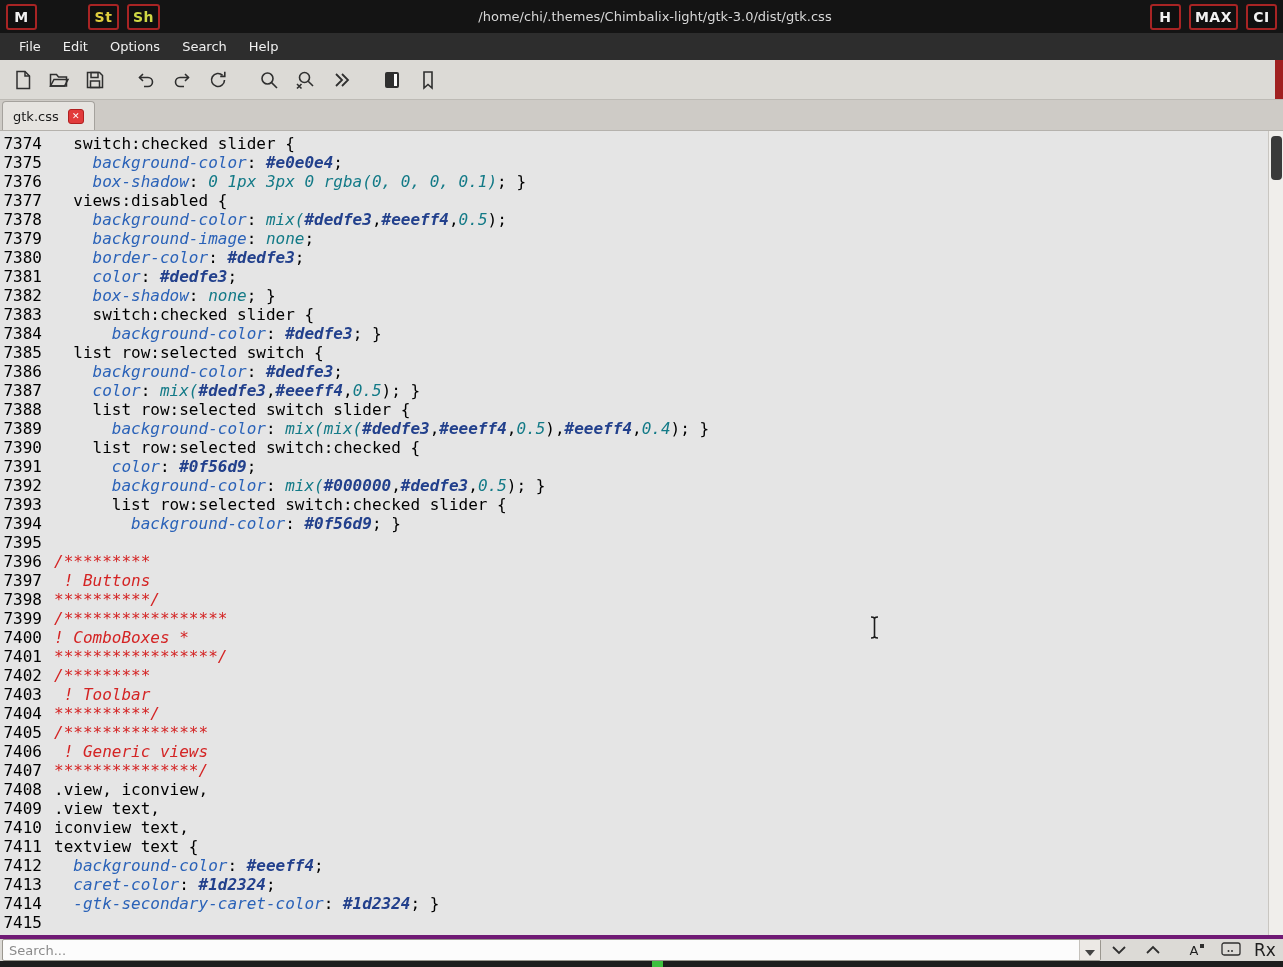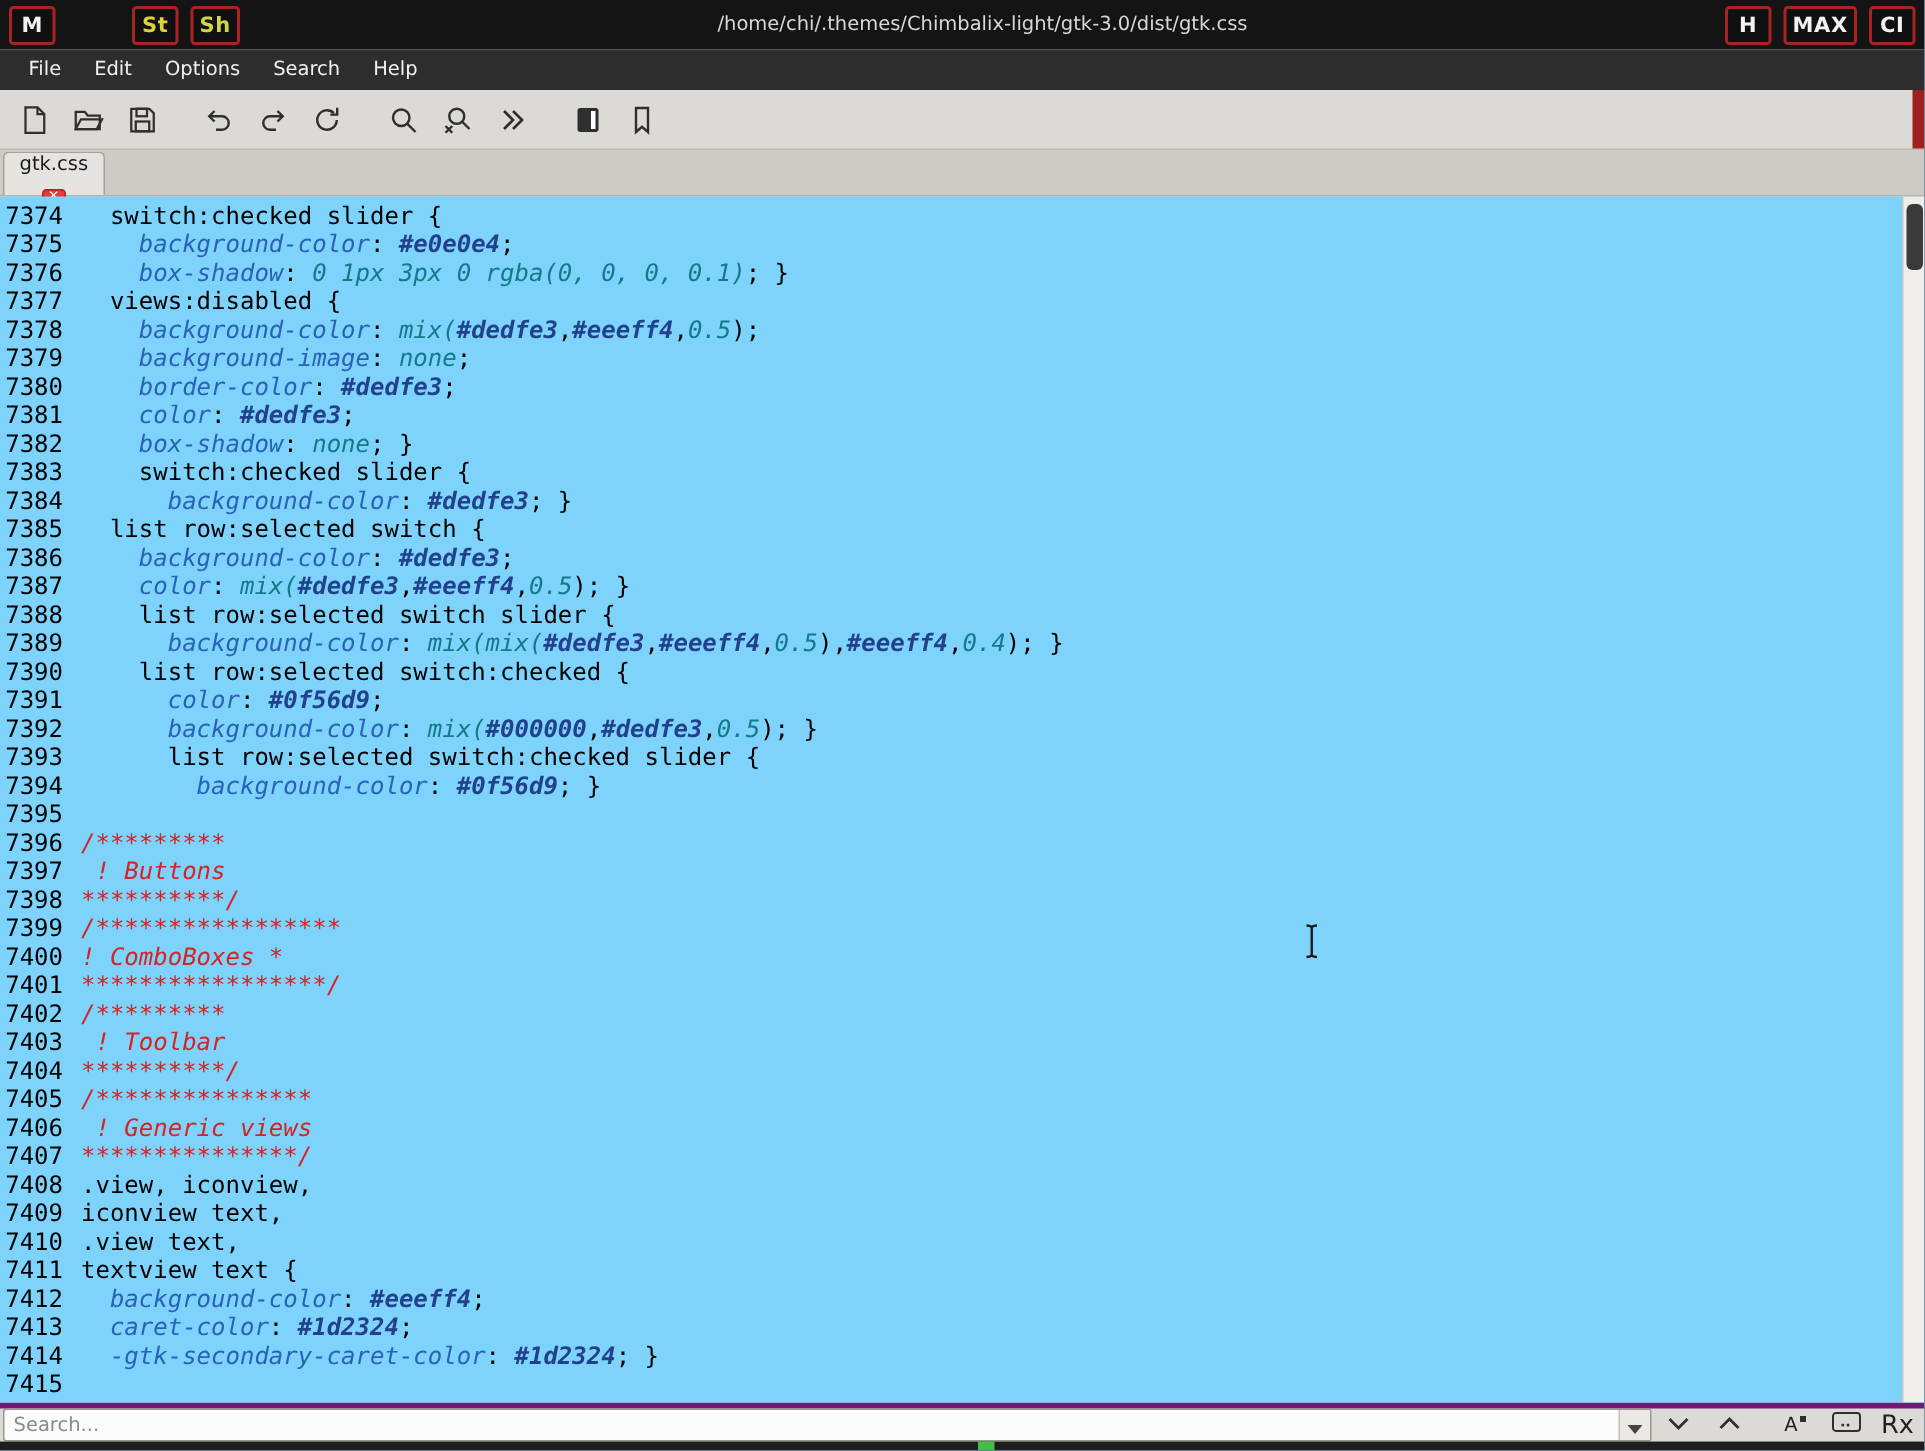--- a/index.html
+++ b/index.html
@@ -24,26 +24,26 @@
              display:flex; align-items:center; padding-left:6px; gap:2px; position:relative; }
   .tb-btn { width:34px; height:32px; display:flex; align-items:center; justify-content:center; border-radius:3px; }
   .tb-gap { width:13px; }
   .tb-btn svg { display:block; }
   .red-stripe { position:absolute; right:0; top:0; width:8px; height:39px; background:var(--accent-red); }
 
   
   .tabbar { height:31px; background:#cecbc6; display:flex; align-items:flex-end; padding-left:2px; border-bottom:1px solid #b5b2ad; }
   .tab { height:29px; background:#e6e4e0; border:1px solid #a5a29d; border-bottom:none;
          border-radius:4px 4px 0 0; display:flex; align-items:center; gap:9px; padding:0 10px;
-         font-size:13px; color:#1a1a1a;flex-direction:column; }
+         font-size:13px; color:#1a1a1a; }
   .tab-close { width:16px; height:15px; background:#e23b3b; border:1px solid #b02020; border-radius:3px;
                color:#fff; font-size:9px; line-height:1; display:flex; align-items:center; justify-content:center; }
 
   
-  .editor { position:relative; height:804px; background:#7dd3fc; display:flex; overflow:hidden;
+  .editor { position:relative; height:804px; background:#e5e5e5; display:flex; overflow:hidden;
             font-family:"DejaVu Sans Mono", monospace; font-size:16px; line-height:19px; }
   .gutter { width:47px; flex:none; padding:3px 5px 0 2px; text-align:right; color:#000; }
   .ln { height:19px; }
   .code { flex:1; padding:3px 0 0 7px; overflow:hidden; }
   .cl { white-space:pre; height:19px; }
   .t-p { color:var(--c-plain); }
   .t-k { color:var(--c-prop); font-style:italic; }
   .t-v { color:var(--c-val); font-weight:bold; font-style:italic; }
   .t-n { color:var(--c-num); font-style:italic; }
   .t-c { color:var(--c-com); font-style:italic; }
@@ -278,22 +278,22 @@
         <div class="cl"><span class="t-c">/*****************</span></div>
         <div class="cl"><span class="t-c">! ComboBoxes *</span></div>
         <div class="cl"><span class="t-c">*****************/</span></div>
         <div class="cl"><span class="t-c">/*********</span></div>
         <div class="cl"><span class="t-c"> ! Toolbar</span></div>
         <div class="cl"><span class="t-c">**********/</span></div>
         <div class="cl"><span class="t-c">/***************</span></div>
         <div class="cl"><span class="t-c"> ! Generic views</span></div>
         <div class="cl"><span class="t-c">***************/</span></div>
         <div class="cl"><span class="t-p">.view, iconview,</span></div>
+        <div class="cl"><span class="t-p">.view text,</span></div>
         <div class="cl"><span class="t-p">iconview text,</span></div>
-        <div class="cl"><span class="t-p">.view text,</span></div>
         <div class="cl"><span class="t-p">textview text {</span></div>
         <div class="cl"><span class="t-p">  </span><span class="t-k">background-color</span><span class="t-p">: </span><span class="t-v">#eeeff4</span><span class="t-p">;</span></div>
         <div class="cl"><span class="t-p">  </span><span class="t-k">caret-color</span><span class="t-p">: </span><span class="t-v">#1d2324</span><span class="t-p">;</span></div>
         <div class="cl"><span class="t-p">  </span><span class="t-k">-gtk-secondary-caret-color</span><span class="t-p">: </span><span class="t-v">#1d2324</span><span class="t-p">; }</span></div>
       </div>
     <div class="vscrollbar">
       <div class="vs-handle"></div>
     </div>
     <span class="ibeam">
       <svg width="13" height="25" viewBox="0 0 13 25" fill="none" stroke="#1b1b1b" stroke-width="1.6">

